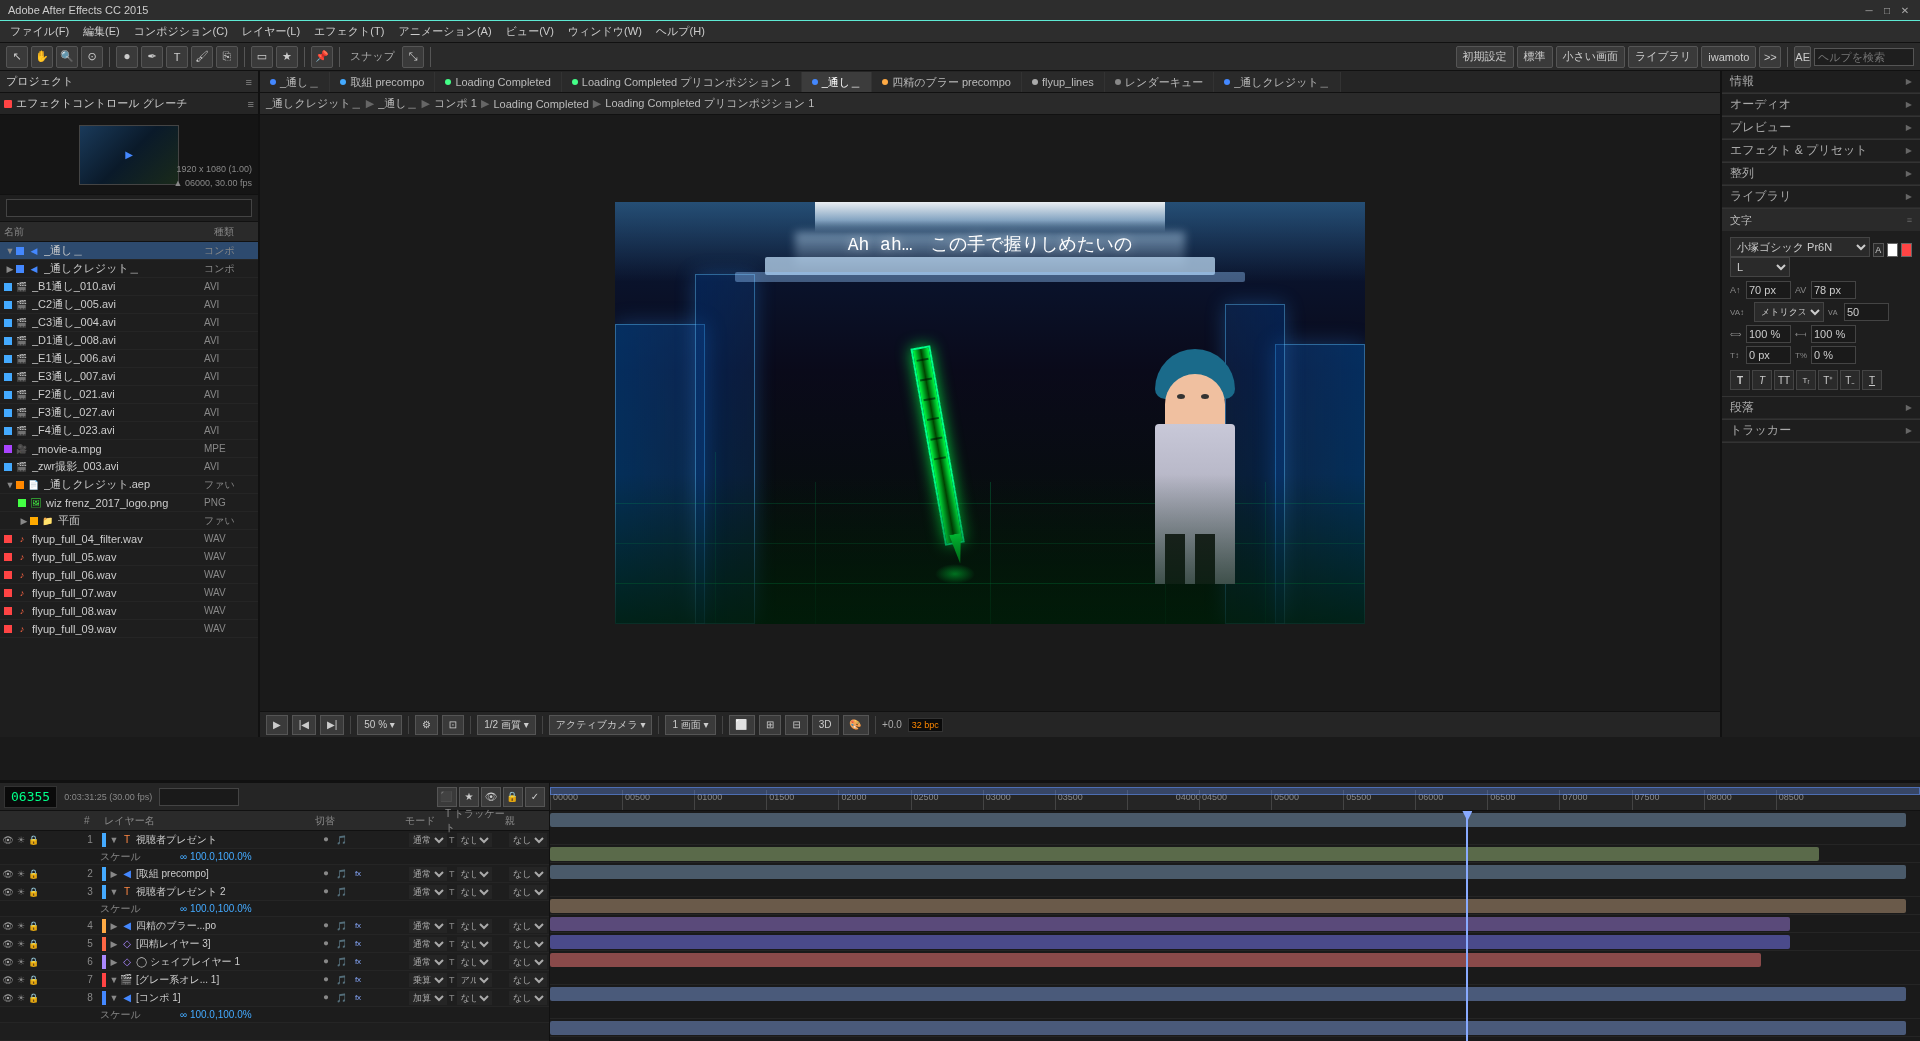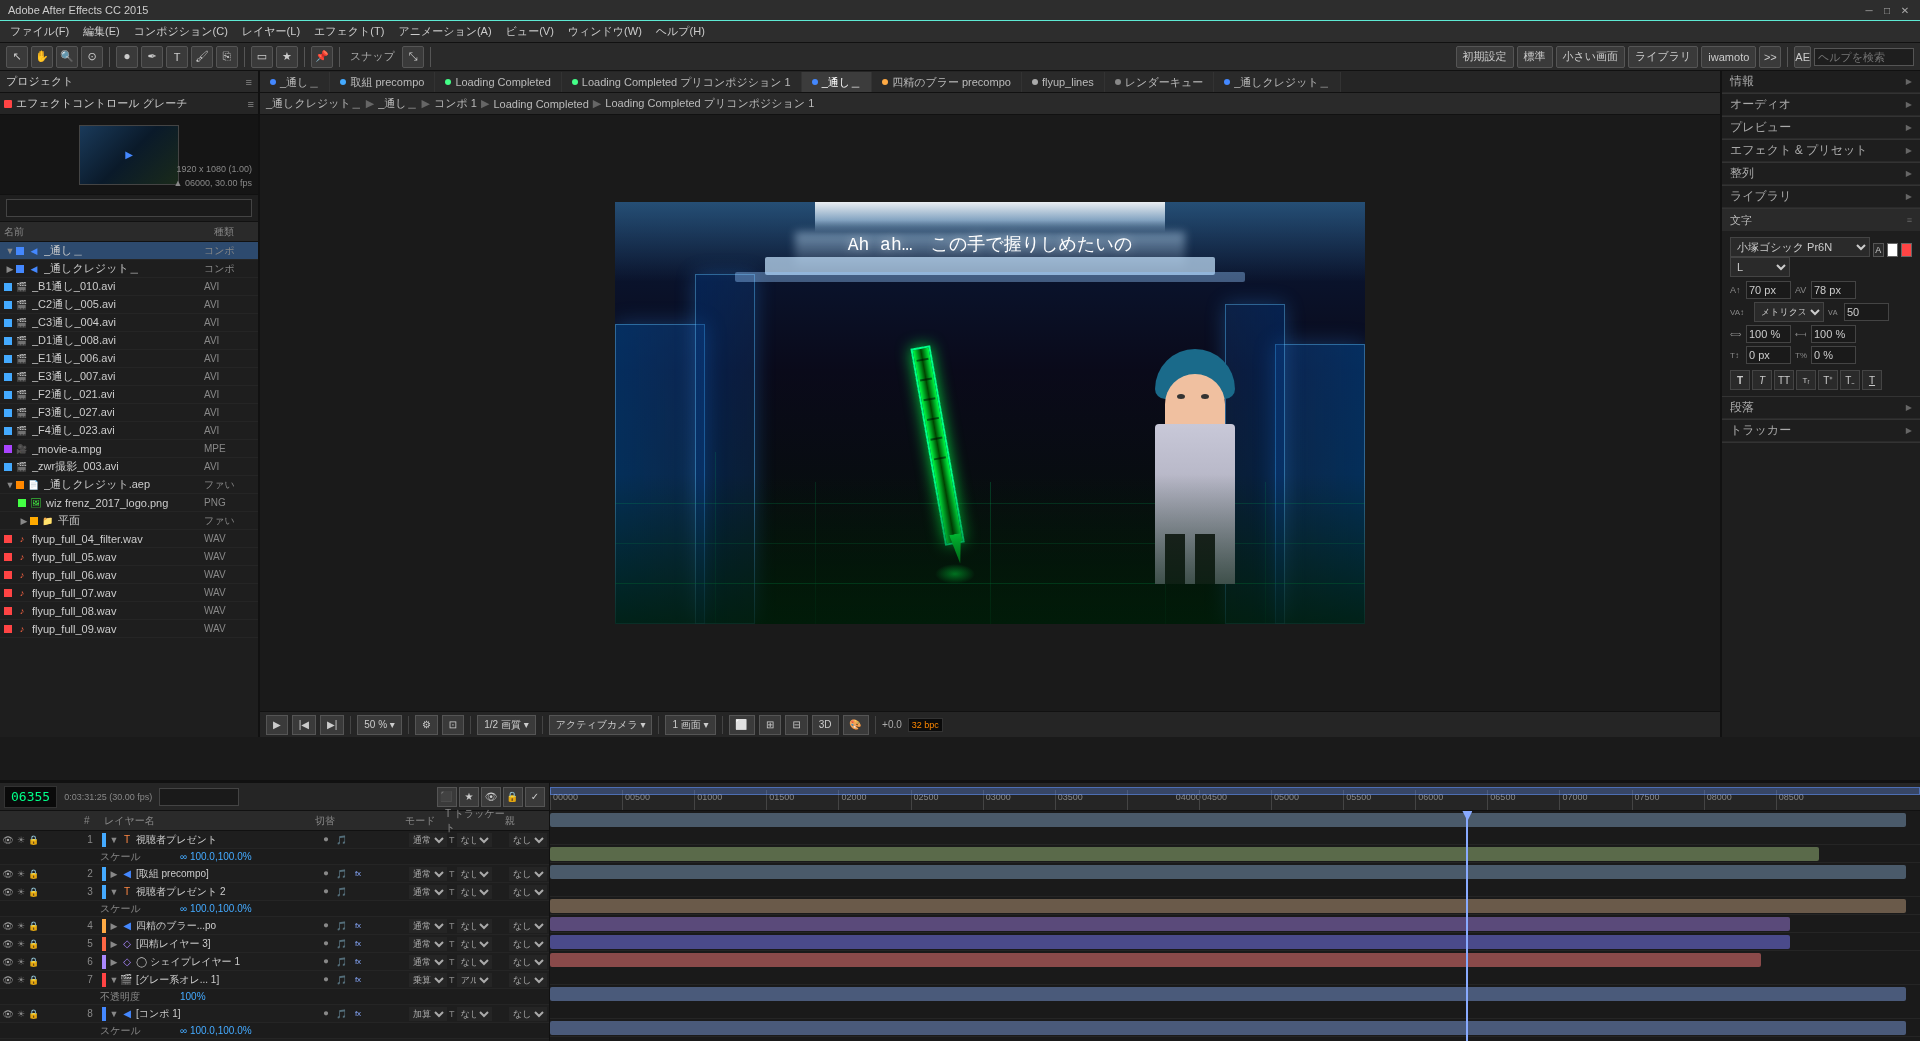--- a/index.html
+++ b/index.html
@@ -1501,24 +1501,20 @@
               <div class="layer-name">[グレー系オレ... 1]</div>
               <div style="display: flex; align-items: center; gap: 2px; width: 90px;">
       <span class="lp-icon">⏺</span>
       <span class="lp-icon" style="color:#444;">🎵</span>
       <span class="lp-icon" style="font-size:8px;color:#88aaff;">fx</span>
     </div>
               <div class="layer-mode"><select style="background:#252525;border:none;color:#aaa;font-size:9px;height:14px;width:38px;"><option>乗算</option></select></div>
               <div style="width: 60px; font-size: 9px; color: rgb(136, 136, 136);">T <select style="background:#252525;border:none;color:#aaa;font-size:9px;height:14px;width:35px;"><option>アル反</option></select></div>
               <div style="width: 40px; font-size: 9px;"><select style="background:#252525;border:none;color:#aaa;font-size:9px;height:14px;width:38px;"><option>なし</option></select></div>
             </div>
-            <div class="sub-prop-row">
-              <div class="sub-prop-name">不透明度</div>
-              <div class="sub-prop-value">100%</div>
-            </div>
             <div class="layer-row" style="height: 18px;">
               <div class="layer-controls">
       <span class="lc-icon" style="color:#aaa;">👁</span>
       <span class="lc-icon" style="color:#888;">☀</span>
       <span class="lc-icon" style="color:#888;">🔒</span>
     </div>
               <div class="layer-num">8</div>
               <div class="layer-color-bar" style="background: rgb(68, 136, 255);"></div>
               <div class="layer-expand">▼</div>
               <div class="layer-icon-type" style="color: rgb(68, 136, 255);">◀</div>

